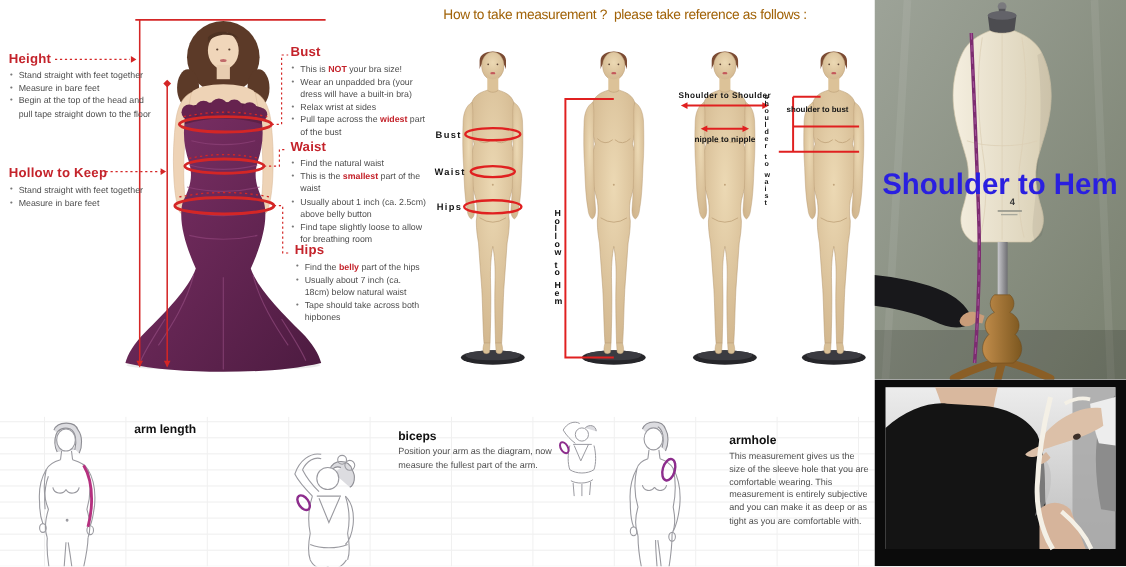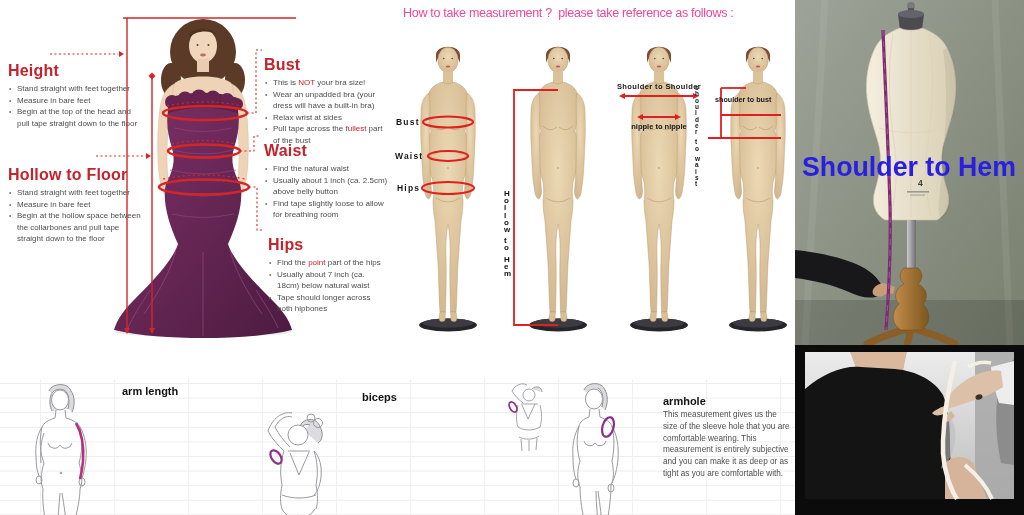--- a/index.html
+++ b/index.html
@@ -1,27 +1,27 @@
 <!DOCTYPE html>
 <html><head>
 <meta charset="utf-8">
 <style>
   html,body{margin:0;padding:0;background:#fff}
   #stage{position:relative;width:1024px;height:515px;background:#fff;overflow:hidden;
          font-family:"Liberation Sans",sans-serif;}
   .abs{position:absolute}
   
   .ms{position:absolute;z-index:2}
-  .ms h3{margin:16px 0 3px 0;font-size:16px;font-weight:bold;color:#c4232b;letter-spacing:.2px}
+  .ms h3{margin:0 0 3px 0;font-size:12px;font-weight:bold;color:#c4232b;letter-spacing:.2px}
   .ms ul{margin:0;padding:0;list-style:none}
   .ms li{position:relative;padding-left:9px;font-size:8px;line-height:11.5px;color:#4e4e4e}
   .ms li::before{content:"\2022";position:absolute;left:1px;top:0;font-size:7px;color:#777}
-  .em{color:#c4232b;font-weight:normal}
+  .em{color:#c4232b;font-weight:bold}
   
-  #mid-title{font-size:12.5px;color:#ec4899;letter-spacing:-.3px;white-space:pre}
+  #mid-title{font-size:12.5px;color:#a16207;letter-spacing:-.3px;white-space:pre}
   
   #bottom-strip{left:0;top:340px;width:795px;height:175px;background-color:#fff;
     background-image:linear-gradient(to right,#f0f0f0 1px,transparent 1px),
                      linear-gradient(to bottom,#ededed 1px,transparent 1px);
     background-size:74px 100%,100% 14.6px;background-position:40px 0,0 4px;margin-top:39px;}
   .bs{position:absolute;z-index:2}
   .bs h4{margin:0 0 2px 0;font-size:11px;font-weight:bold;color:#111}
   .bs p{margin:0;font-size:8.2px;line-height:11.8px;color:#4e4e4e}
   svg{display:block}
   svg text{font-family:"Liberation Sans",sans-serif}
@@ -141,50 +141,50 @@
 
     <div class="ms" style="left:8px;top:46px;width:130px">
       <h3>Height</h3>
       <ul>
           <li>Stand straight with feet together</li>
           <li>Measure in bare feet</li>
           <li>Begin at the top of the head and pull tape straight down to the floor</li>
         </ul>
     </div>
     <div class="ms" style="left:8px;top:150px;width:136px">
-      <h3>Hollow to Floor</h3>
+      <h3>Hollow to Keep</h3>
       <ul>
           <li>Stand straight with feet together</li>
           <li>Measure in bare feet</li>
-          <li>Begin at the hollow space between the collarbones and pull tape straight down to the floor</li>
         </ul>
     </div>
     <div class="ms" style="left:264px;top:40px;width:126px">
       <h3>Bust</h3>
       <ul>
           <li>This is <span class="em">NOT</span> your bra size!</li>
           <li>Wear an unpadded bra (your dress will have a built-in bra)</li>
           <li>Relax wrist at sides</li>
-          <li>Pull tape across the <span class="em">fullest</span> part of the bust</li>
+          <li>Pull tape across the <span class="em">widest</span> part of the bust</li>
         </ul>
     </div>
     <div class="ms" style="left:264px;top:126px;width:124px">
       <h3>Waist</h3>
       <ul>
           <li>Find the natural waist</li>
+          <li>This is the <span class="em">smallest</span> part of the waist</li>
           <li>Usually about 1 inch (ca. 2.5cm) above belly button</li>
           <li>Find tape slightly loose to allow for breathing room</li>
         </ul>
     </div>
     <div class="ms" style="left:268px;top:220px;width:120px">
       <h3>Hips</h3>
       <ul>
-          <li>Find the <span class="em">point</span> part of the hips</li>
+          <li>Find the <span class="em">belly</span> part of the hips</li>
           <li>Usually about 7 inch (ca. 18cm) below natural waist</li>
-          <li>Tape should longer across both hipbones</li>
+          <li>Tape should take across both hipbones</li>
         </ul>
     </div>
   </div>
 
   <div class="abs" style="left:395px;top:0;width:400px;height:340px">
     <div id="mid-title" class="abs" style="left:8px;top:6px">How to take measurement ?  please take reference as follows :</div>
 
     <svg class="abs" style="left:0;top:38px" width="110" height="300" viewBox="0 0 110 300">
       <use href="#manne" x="3" y="0" width="100" height="300"></use>
       <g fill="none" stroke="#e02020" stroke-width="2.2">
@@ -305,20 +305,21 @@
         <path d="M30,112 C40,116 54,116 64,112"></path>
         <path d="M30,126 C34,134 42,136 46,132 M46,132 C50,136 58,134 63,126"></path>
         <path d="M33,138 C38,142 44,142 47,138 M49,138 C54,142 60,142 64,137"></path>
         <path d="M34,140 C34,150 35,160 36,169 M45,142 L45,168 M60,138 C60,148 59,158 58,168 M50,142 C50,152 51,160 51,168"></path>
       </g>
       <ellipse cx="24" cy="74" rx="4.5" ry="7.5" transform="rotate(-35 24 74)" fill="none" stroke="#8d2d8d" stroke-width="2.2"></ellipse>
     </svg>
 
     <div class="bs" style="left:362px;top:12px;width:142px">
       <h4>biceps</h4>
+      <p>Position your arm as the diagram, now measure the fullest part of the arm.</p>
     </div>
 
     <svg class="abs" style="left:498px;top:0" width="64" height="74" viewBox="0 0 64 74">
       <g fill="none" stroke="#9a9aa0" stroke-width="0.9">
         <circle cx="31" cy="16" r="6" fill="#fff"></circle>
         <path d="M34,10 C38,6 44,8 44,13" fill="#dcdce0"></path>
         <path d="M25,24 C21,21 17,17 14,12 M14,12 C17,6 24,3 29,6"></path>
         <path d="M24,26 L30,40 L37,25 M23,25 L40,25"></path>
         <path d="M20,26 C18,34 18,42 20,48 M42,26 C44,34 44,42 42,48"></path>
         <path d="M20,48 C26,52 36,52 42,48 M21,58 C26,61 36,61 41,57"></path>

